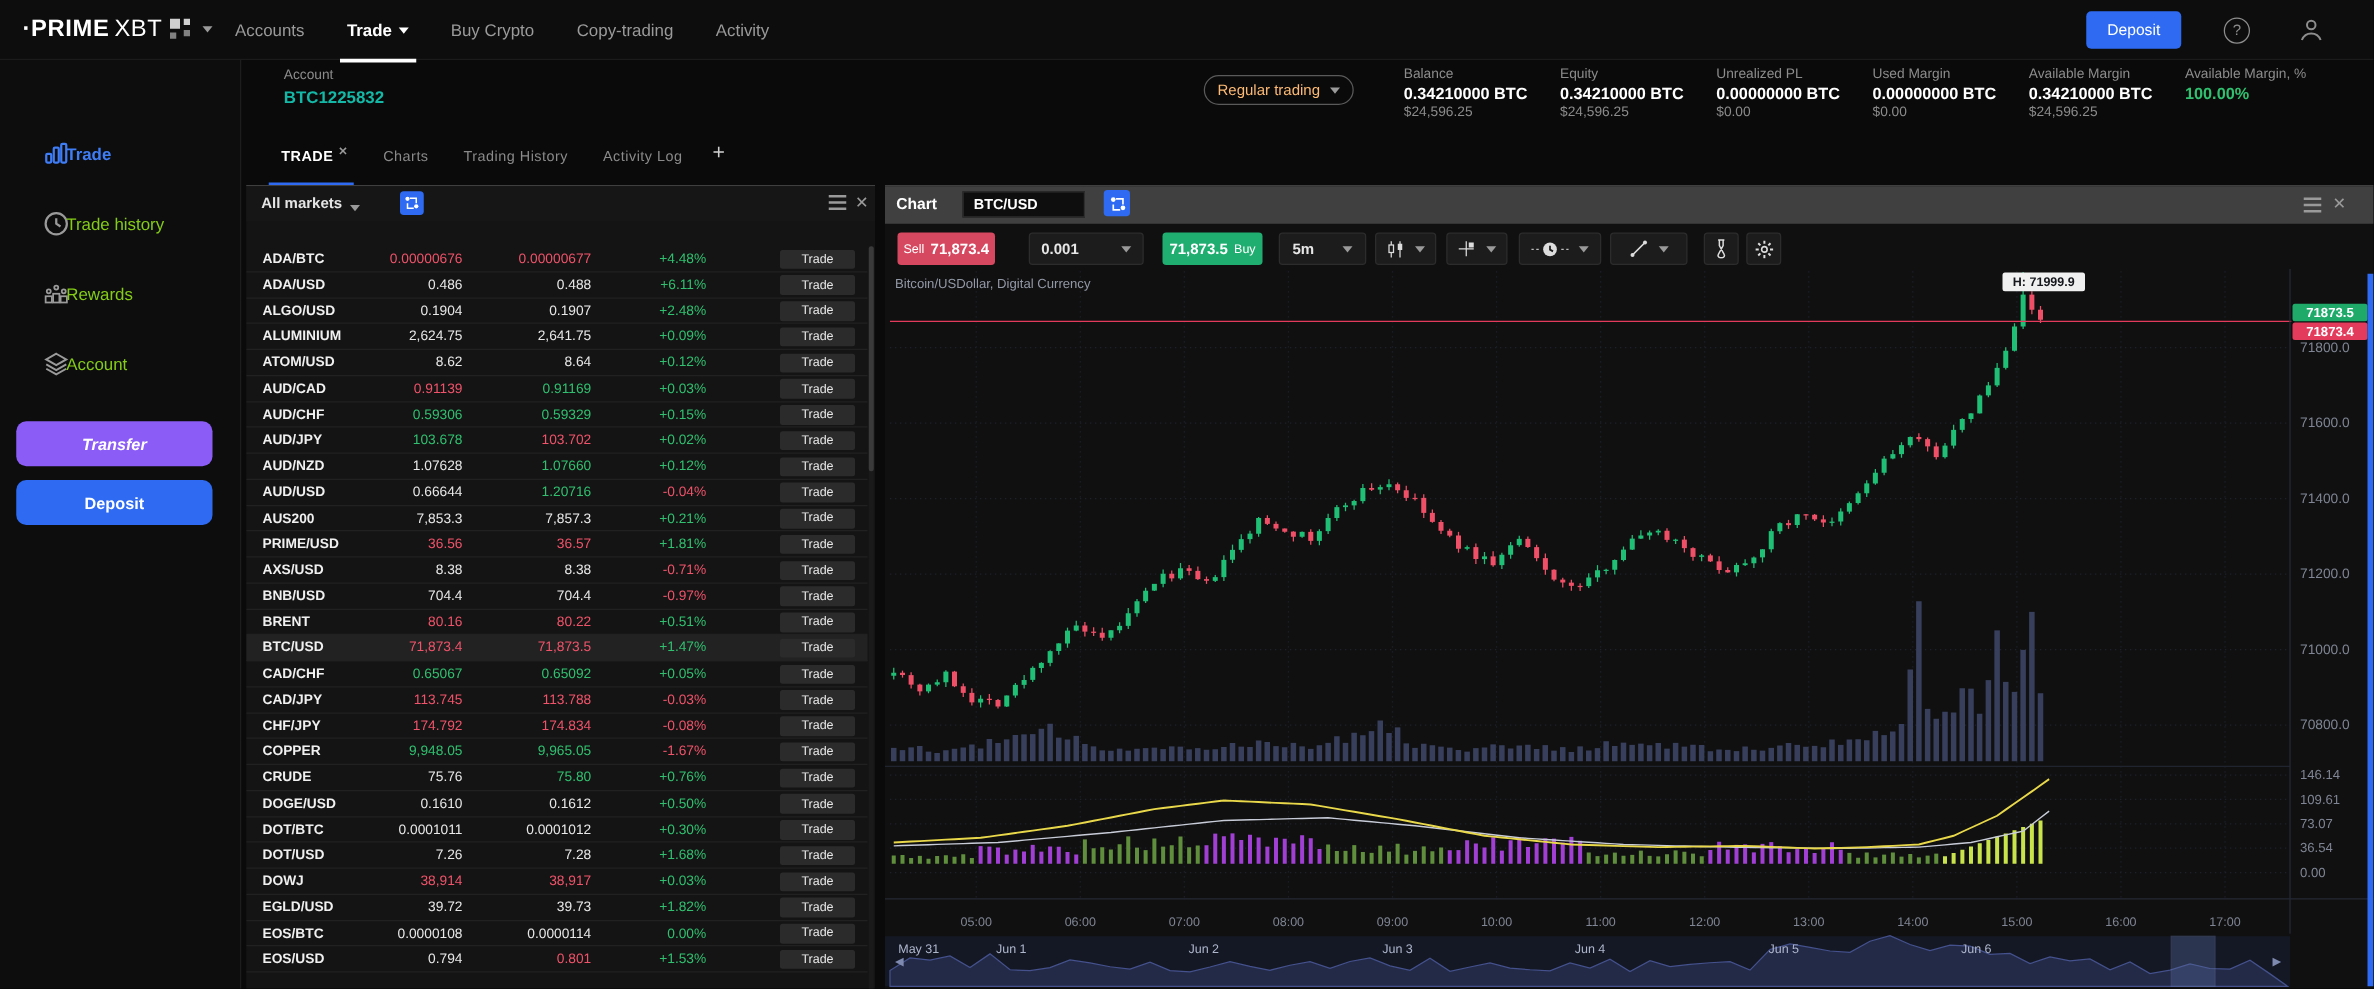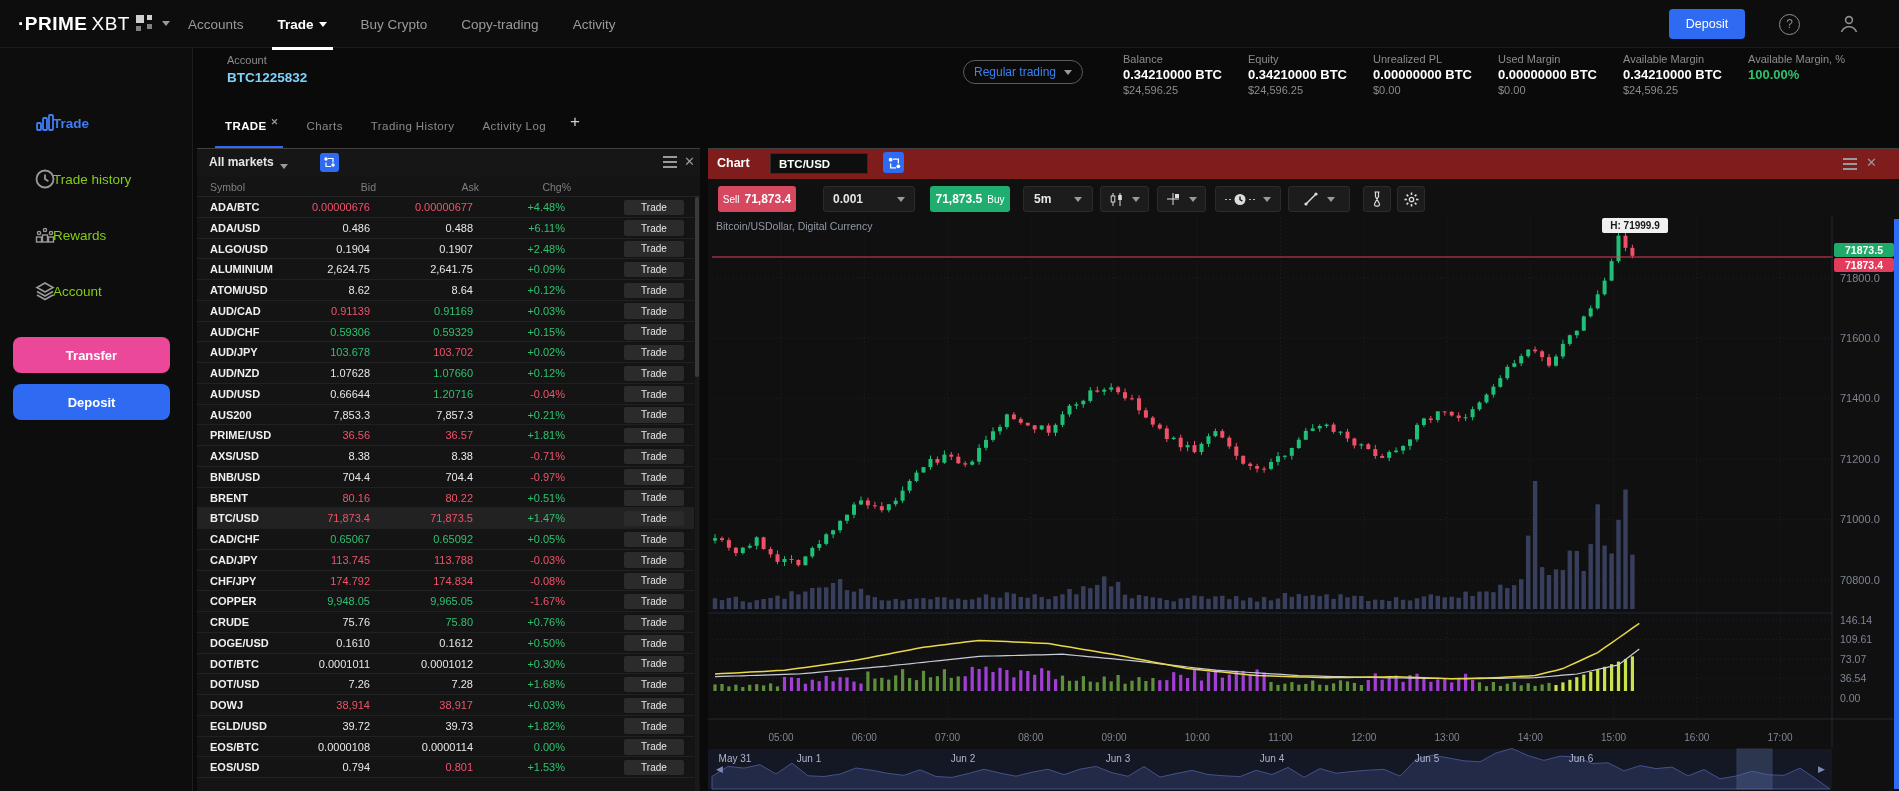--- a/index.html
+++ b/index.html
@@ -19,37 +19,37 @@
   .nav-item.active::after { content:""; position:absolute; left:-6px; right:-6px; bottom:-2px; height:3px; background:#fff; }
   .caret { width:0; height:0; border-left:4px solid transparent; border-right:4px solid transparent; border-top:5px solid #9a9a9a; display:inline-block; }
   .deposit-top { position:absolute; left:1669px; top:9px; width:76px; height:30px; background:#2e6bf2; border:none; border-radius:4px; color:#fff; font-size:12.5px; font-family:inherit; cursor:pointer; }
   .help-btn { position:absolute; left:1779px; top:14px; width:21px; height:21px; border:1.5px solid #8d8d8d; border-radius:50%; color:#8d8d8d; font-size:12px; text-align:center; line-height:18px; cursor:pointer; }
   .user-btn { position:absolute; left:1838px; top:13px; width:22px; height:22px; cursor:pointer; }
 
   
   .acctbar { position:absolute; left:193px; top:48px; width:1706px; height:62px; }
   .add-acct { position:absolute; left:-20px; top:12px; width:24px; height:24px; color:#bdbdbd; font-size:21px; line-height:22px; text-align:center; cursor:pointer; }
   .acct-label { position:absolute; left:34px; top:6px; font-size:11px; color:#8c8c8c; }
-  .acct-id { position:absolute; left:34px; top:22px; font-size:13.5px; font-weight:bold; color:#7dd3fc; }
-  .mode-pill { position:absolute; left:770px; top:12px; width:120px; height:24px; border:1px solid #5a5a5a; border-radius:12px; background:transparent; color:#3b82f6; font-size:12px; font-family:inherit; cursor:pointer; display:flex; align-items:center; justify-content:center; gap:8px; }
+  .acct-id { position:absolute; left:34px; top:22px; font-size:13.5px; font-weight:bold; color:#14b8a6; }
+  .mode-pill { position:absolute; left:770px; top:12px; width:120px; height:24px; border:1px solid #5a5a5a; border-radius:12px; background:transparent; color:#fdba74; font-size:12px; font-family:inherit; cursor:pointer; display:flex; align-items:center; justify-content:center; gap:8px; }
   .metrics { position:absolute; left:930px; top:4px; display:flex; }
   .metric { width:125px; }
   .metric .m-label { display:block; font-size:11px; color:#8c8c8c; line-height:14px; }
   .metric .m-value { display:block; font-size:13px; font-weight:bold; color:#fff; line-height:17px; white-space:nowrap; }
   .metric .m-sub { display:block; font-size:11px; color:#8c8c8c; line-height:14px; }
   .metric .m-value.green { color:#30c06f; }
 
   
   .sidebar { position:absolute; left:0; top:48px; width:193px; height:743px; background:#0d0d0d; border-right:1px solid #1d1d1d; }
   .side-item { position:absolute; left:0; width:193px; height:40px; display:flex; align-items:center; cursor:pointer; color:#84cc16; font-size:13.5px; }
   .side-item svg { position:absolute; left:17px; }
   .side-item .lbl { position:absolute; left:53px; }
   .side-item.active { color:#3f7df6; font-weight:bold; }
   .side-btn { position:absolute; left:13px; width:157px; height:36px; border:none; border-radius:8px; font-size:13px; font-weight:bold; font-family:inherit; color:#fff; cursor:pointer; }
-  .side-btn.transfer { background:#ec4899; }
+  .side-btn.transfer { background:#8b5cf6;font-style:italic; }
   .side-btn.deposit { background:#2e6bf2; }
 
   
   .tabs { position:absolute; left:197px; top:112px; width:1700px; height:36px; display:flex; }
   .tab { position:relative; font-size:11.5px; letter-spacing:.4px; color:#8a8a8a; margin:0 0 0 28px; padding:8px 0 12px; cursor:pointer; white-space:nowrap; }
   .tab:first-child { margin-left:28px; }
   .tab.active { color:#fff; font-weight:bold; }
   .tab.active::after { content:""; position:absolute; left:-10px; right:-4px; bottom:0; height:2px; background:#2e6bf2; }
   .tab .closex { font-size:9px; color:#9a9a9a; position:relative; top:-5px; margin-left:4px; }
   .tab-add { color:#cfcfcf; font-size:17px; margin-left:24px; cursor:pointer; padding-bottom:4px; }
@@ -70,21 +70,21 @@
   .mrow span { position:absolute; top:4px; white-space:nowrap; }
   .m-sym { left:13px; font-weight:bold; color:#f0f0f0; }
   .m-bid { right:324px; } .m-ask { right:221px; } .m-chg { right:129px; }
   .c-w { color:#e8e8e8; } .c-g { color:#30c06f; } .c-r { color:#f0536a; }
   .trade-btn { position:absolute; left:427px; top:2.5px; width:60px; height:15.5px; background:#2b2b2b; border:none; border-radius:2px; color:#e8e8e8; font-size:10px; font-family:inherit; cursor:pointer; }
   .mk-scroll { position:absolute; left:498px; top:48px; width:4px; height:595px; background:#1a1a1a; }
   .mk-thumb { position:absolute; left:0; top:0; width:4px; height:180px; background:#3a3a3a; border-radius:2px; }
 
   
   .chartp { position:absolute; left:708px; top:148px; width:1191px; height:643px; background:#101010; border-top:1px solid #3f3f3f; }
-  .ch-head { position:absolute; left:0; top:0; width:1191px; height:30px; background:#7f1d1d; }
+  .ch-head { position:absolute; left:0; top:0; width:1191px; height:30px; background:#404040; }
   .ch-title { position:absolute; left:9px; top:7px; font-size:12.5px; font-weight:bold; color:#fff; }
   .ch-sym { position:absolute; left:62px; top:4px; width:98px; height:21px; background:#0e0e0e; border:1px solid #2e2e2e; color:#fff; font-size:11.5px; font-weight:bold; font-family:inherit; padding-left:8px; }
   .ch-compare { position:absolute; left:175px; top:3px; width:21px; height:21px; background:#2e6bf2; border-radius:3px; cursor:pointer; }
   .ch-menu { position:absolute; left:1135px; top:9px; width:14px; height:12px; cursor:pointer; }
   .ch-menu span { display:block; height:2px; background:#9a9a9a; margin-bottom:3px; }
   .ch-close { position:absolute; left:1158px; top:6px; color:#9a9a9a; font-size:13px; cursor:pointer; }
   .toolbar { position:absolute; left:0; top:30px; width:1191px; height:36px; }
   .tb { position:absolute; top:7px; height:26px; background:#1c1c1c; border:1px solid #2c2c2c; border-radius:3px; color:#e6e6e6; font-size:12px; font-family:inherit; cursor:pointer; display:flex; align-items:center; justify-content:center; gap:7px; }
   .sell-btn { left:10px; width:78px; background:#d6485f; border:none; color:#fff; gap:5px; }
   .sell-btn .sm { font-size:10px; } .sell-btn .pr { font-size:12px; font-weight:bold; }
@@ -248,26 +248,20 @@
             <path d="M8 5.5h5v4" stroke="#fff" stroke-width="1.2" fill="none"></path>
             <path d="M11 13.5H6v-4" stroke="#fff" stroke-width="1.2" fill="none"></path>
           </svg>
       </div>
       <div class="mk-menu">
           <span></span>
           <span></span>
           <span></span>
         </div>
       <div class="mk-close">✕</div>
-    </div>
-    <div class="mk-cols">
-      <span style="left:13px;">Symbol</span>
-      <span style="right:324px;">Bid</span>
-      <span style="right:221px;">Ask</span>
-      <span style="right:129px;">Chg%</span>
     </div>
     <div class="mrows" id="mrows">
         <div class="mrow">
           <span class="m-sym">ADA/BTC</span>
           <span class="m-bid c-r">0.00000676</span>
           <span class="m-ask c-r">0.00000677</span>
           <span class="m-chg c-g">+4.48%</span>
           <button class="trade-btn">Trade</button>
         </div>
         <div class="mrow">

